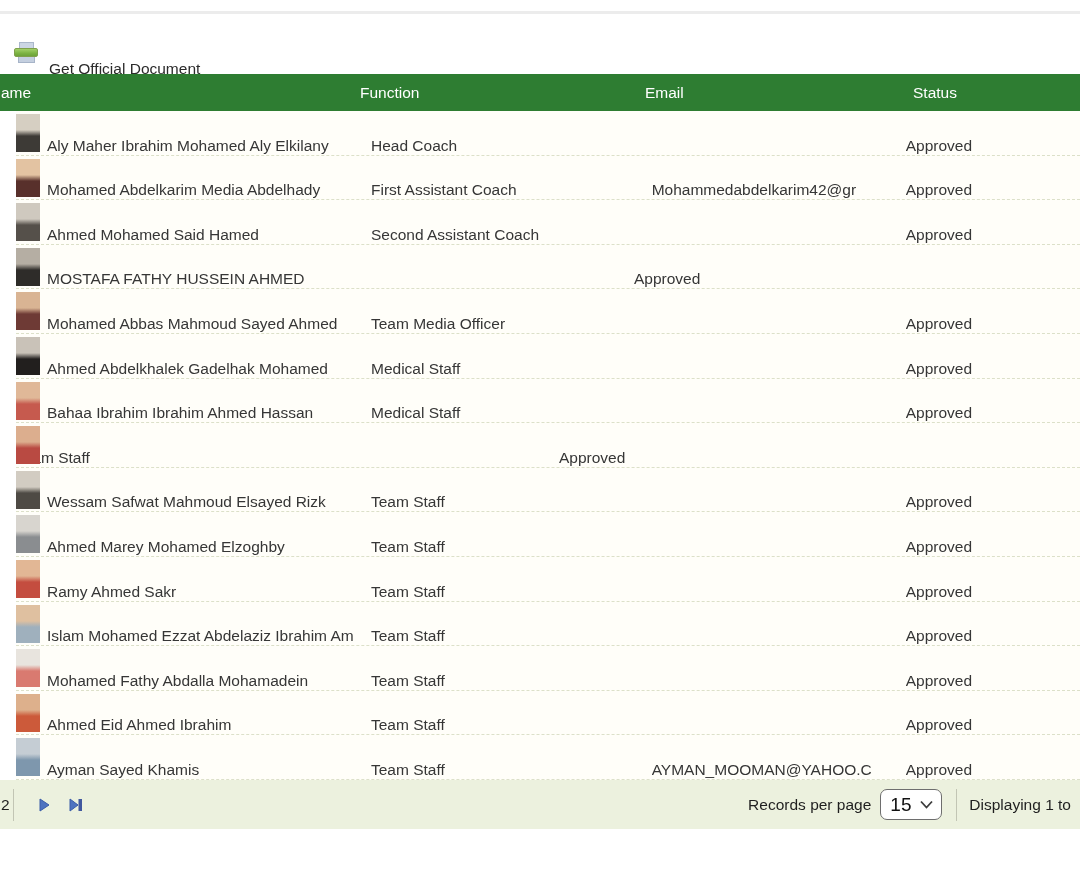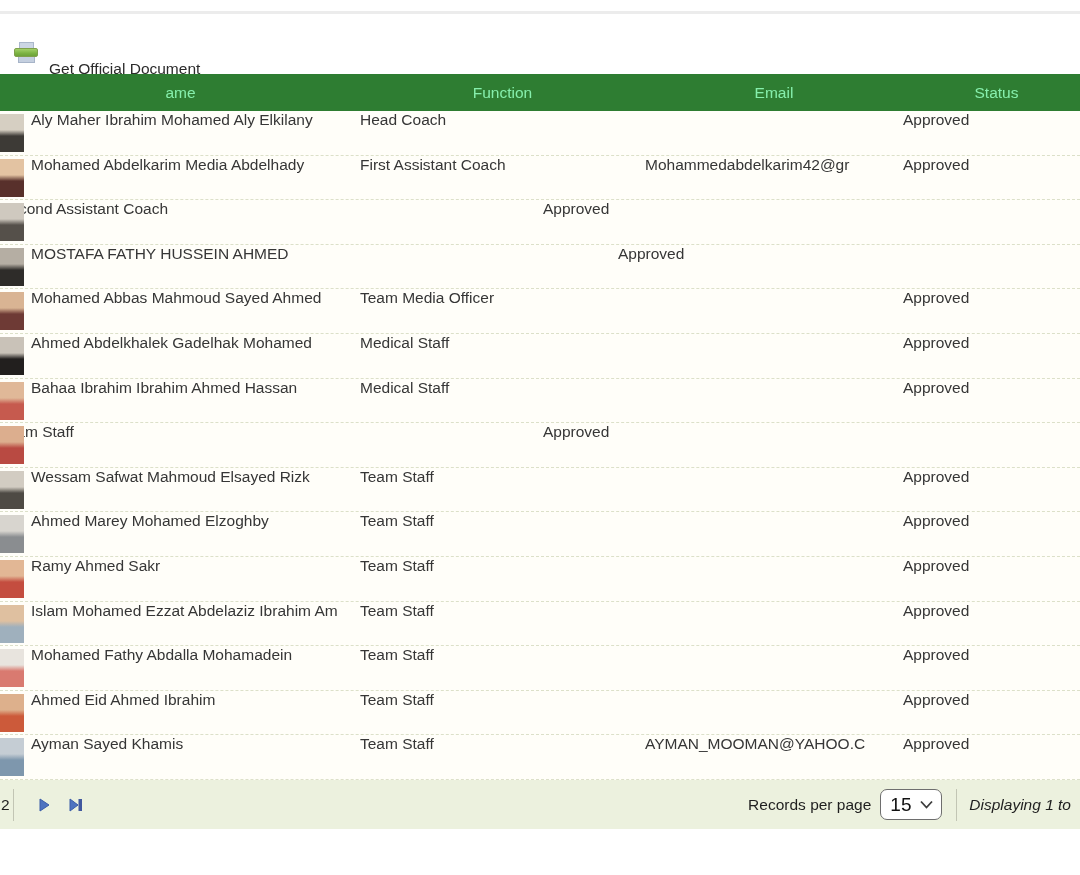--- a/index.html
+++ b/index.html
@@ -30,23 +30,23 @@
     display:flex; height:37px; align-items:center;
     background:#2e7d32; color:#eef5ec; font-size:15.5px;
   }
   .hc { overflow:hidden; white-space:nowrap; }
   .hc1 { width:360px; padding-left:1px; }
   .hc2 { width:285px; }
   .hc3 { width:258px; }
   .hc4 { width:177px; padding-left:10px; }
 
   .row {
-    display:flex; height:44.6px; align-items:flex-start; position:relative;
+    display:flex; height:44.6px; align-items:flex-end; position:relative;
     background:#fffef9; border-bottom:1px dashed #dce0c9;
-    font-size:15.5px; color:#363636; cursor:default;
+    font-size:15.5px; color:#363636; cursor:default;margin-left:16px;
   }
   .cell { overflow:hidden; white-space:nowrap; }
   .c1 { width:360px; padding-left:31px; }
   .c2 { width:285px; }
   .c3 { width:258px; }
   .c4 { width:177px; }
   .thumb {
     position:absolute; left:0; top:3px; width:24px; height:38px;
   }
 
@@ -64,38 +64,38 @@
   .pg-right { margin-left:auto; display:flex; align-items:center; margin-right:9px; white-space:nowrap; }
   .rpp-label { margin-right:9px; }
   .select-box {
     width:62px; height:31px; background:#ffffff;
     border:1.5px solid #6e6e6e; border-radius:7px;
     display:flex; align-items:center; cursor:pointer;
   }
   .select-value { font-size:19px; color:#111; padding-left:9px; flex:1; }
   .select-chevron { margin-right:8px; display:flex; }
   .pg-right .v-div { margin-left:14px; margin-right:12px; }
-  .displaying { overflow:hidden;font-style:italic; }
+  .displaying { overflow:hidden; }
 </style>
 </head>
 <body>
 
 <div class="top-rule"></div>
 
 <div class="toolbar">
   <span class="printer">
     <span class="pr-paper"></span>
       <span class="pr-body"></span>
       <span class="pr-tray"></span>
   </span>
   <span class="toolbar-label">Get Official Document</span>
 </div>
 
 <div class="grid">
-  <div class="thead" style="background: rgb(46, 125, 50); color: #86efac; text-align: center;">
+  <div class="thead" style="background: rgb(46, 125, 50); color: #ffffff;">
     <div class="hc hc1">ame</div>
     <div class="hc hc2">Function</div>
     <div class="hc hc3">Email</div>
     <div class="hc hc4">Status</div>
   </div>
   <div id="tbody">
       <div class="row">
         <div class="thumb" style="background: linear-gradient(rgb(214, 207, 194) 0%, rgb(214, 207, 194) 42%, rgb(61, 58, 54) 58%, rgb(61, 58, 54) 100%);"></div>
         <div class="cell c1">Aly Maher Ibrahim Mohamed Aly Elkilany</div>
         <div class="cell c2">Head Coach</div>
@@ -104,20 +104,21 @@
       </div>
       <div class="row">
         <div class="thumb" style="background: linear-gradient(rgb(227, 195, 162) 0%, rgb(227, 195, 162) 42%, rgb(88, 48, 43) 58%, rgb(88, 48, 43) 100%);"></div>
         <div class="cell c1">Mohamed Abdelkarim Media Abdelhady</div>
         <div class="cell c2">First Assistant Coach</div>
         <div class="cell c3">Mohammedabdelkarim42@gr</div>
         <div class="cell c4">Approved</div>
       </div>
       <div class="row">
         <div class="thumb" style="background: linear-gradient(rgb(207, 201, 191) 0%, rgb(207, 201, 191) 42%, rgb(85, 80, 74) 58%, rgb(85, 80, 74) 100%);"></div>
+        <div class="cell c1">Ahmed Mohamed Said Hamed</div>
         <div class="cell c2">Second Assistant Coach</div>
         <div class="cell c3"></div>
         <div class="cell c4">Approved</div>
       </div>
       <div class="row">
         <div class="thumb" style="background: linear-gradient(rgb(181, 174, 163) 0%, rgb(181, 174, 163) 42%, rgb(46, 44, 41) 58%, rgb(46, 44, 41) 100%);"></div>
         <div class="cell c1">MOSTAFA FATHY HUSSEIN AHMED</div>
         <div class="cell c3"></div>
         <div class="cell c4">Approved</div>
       </div>

